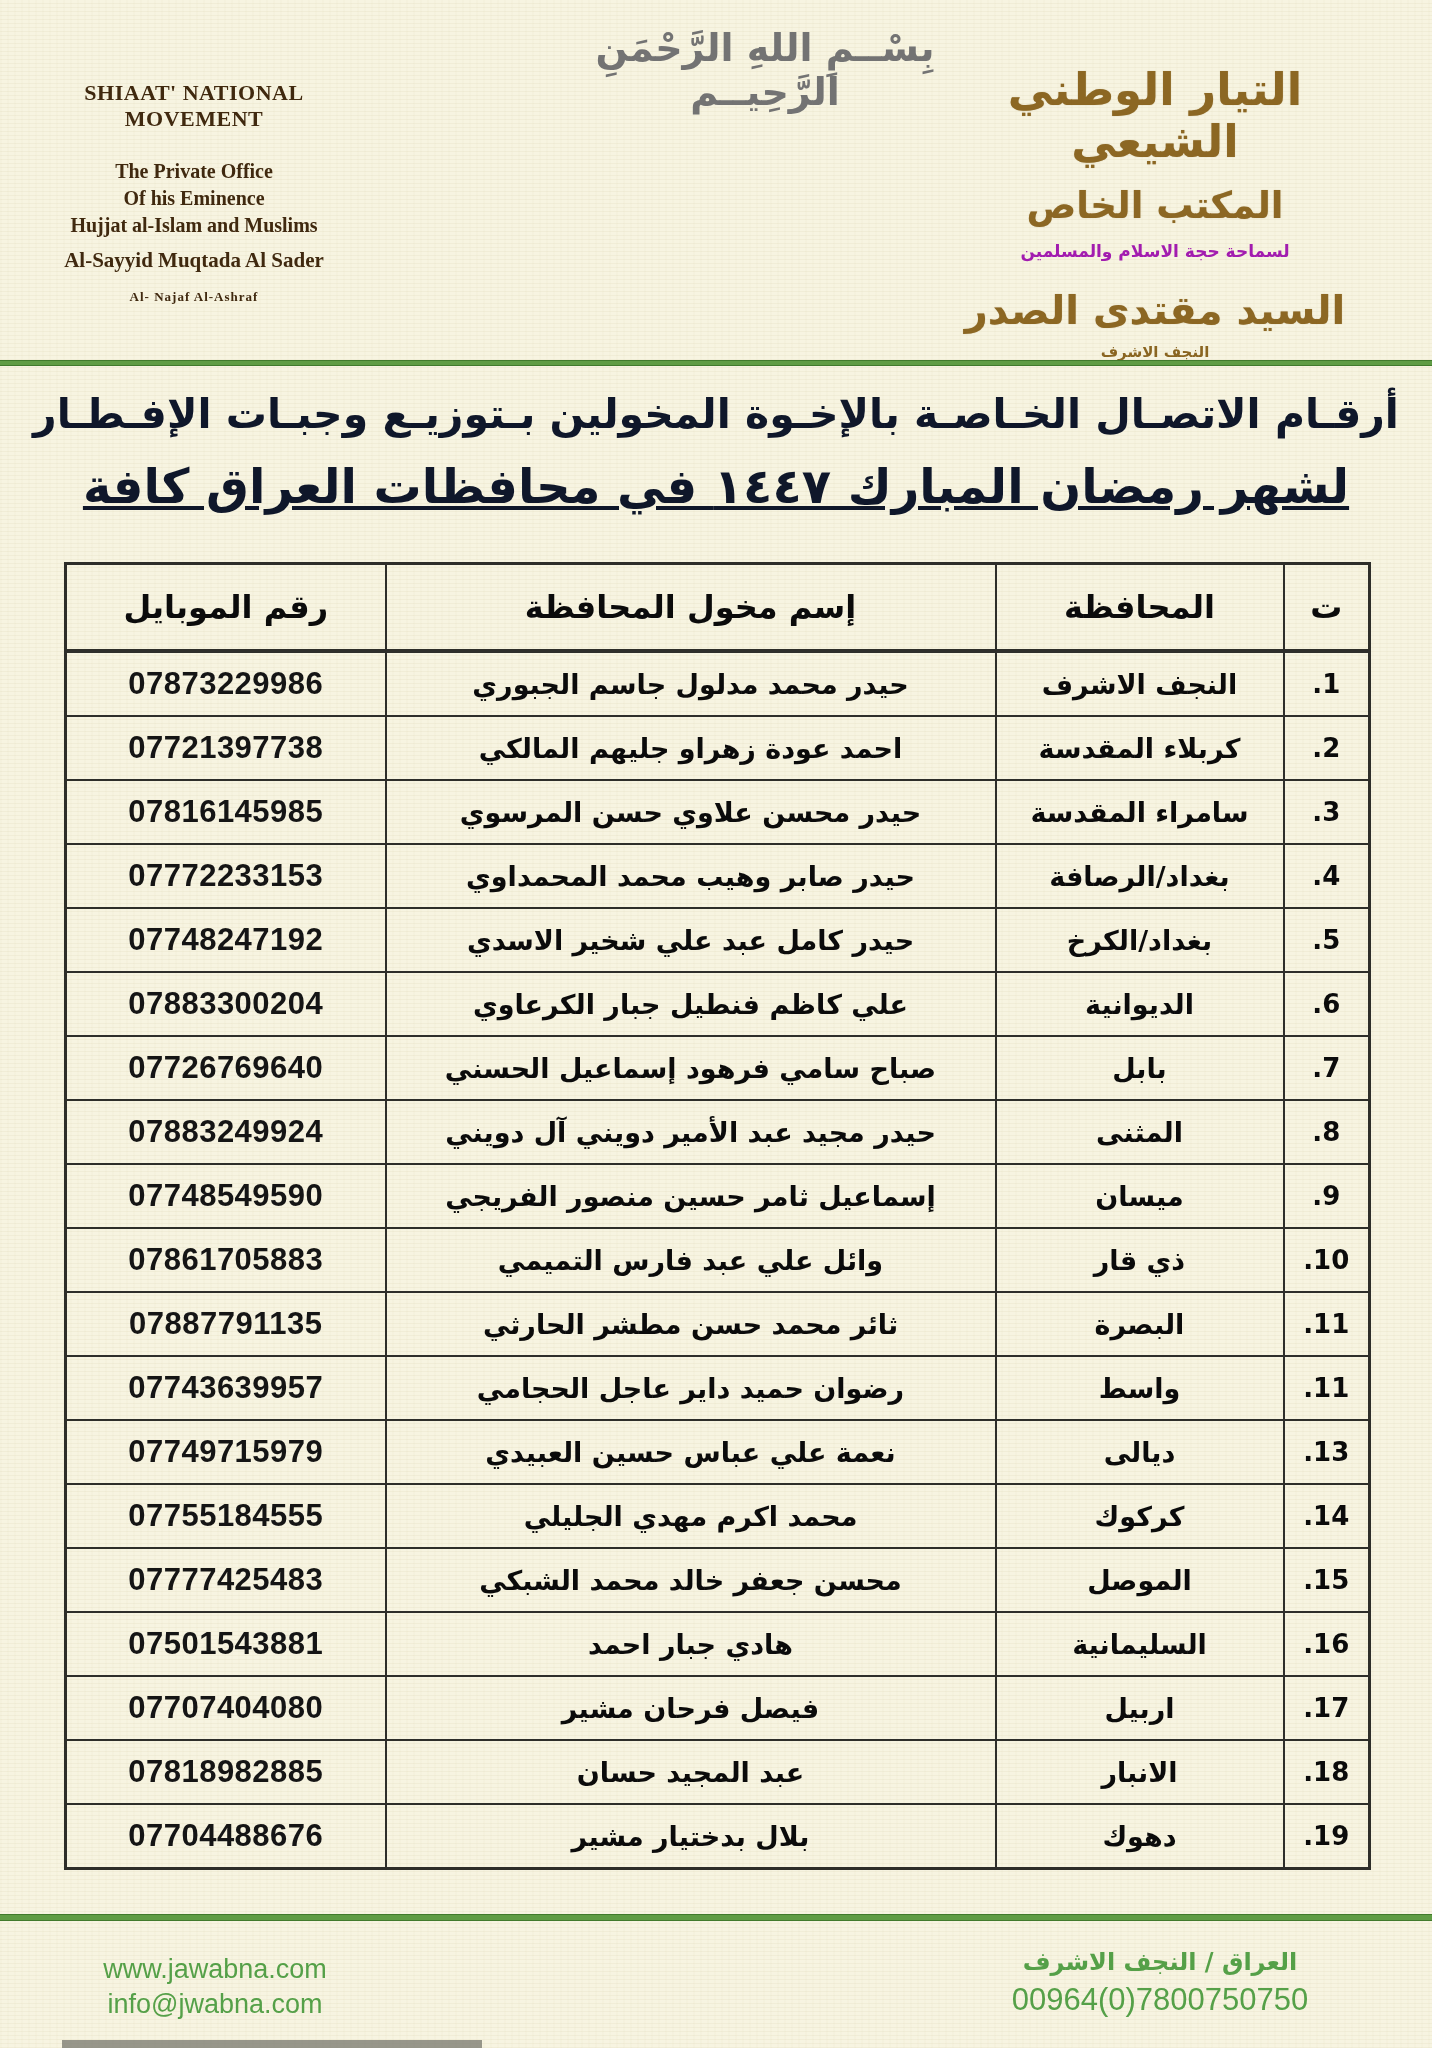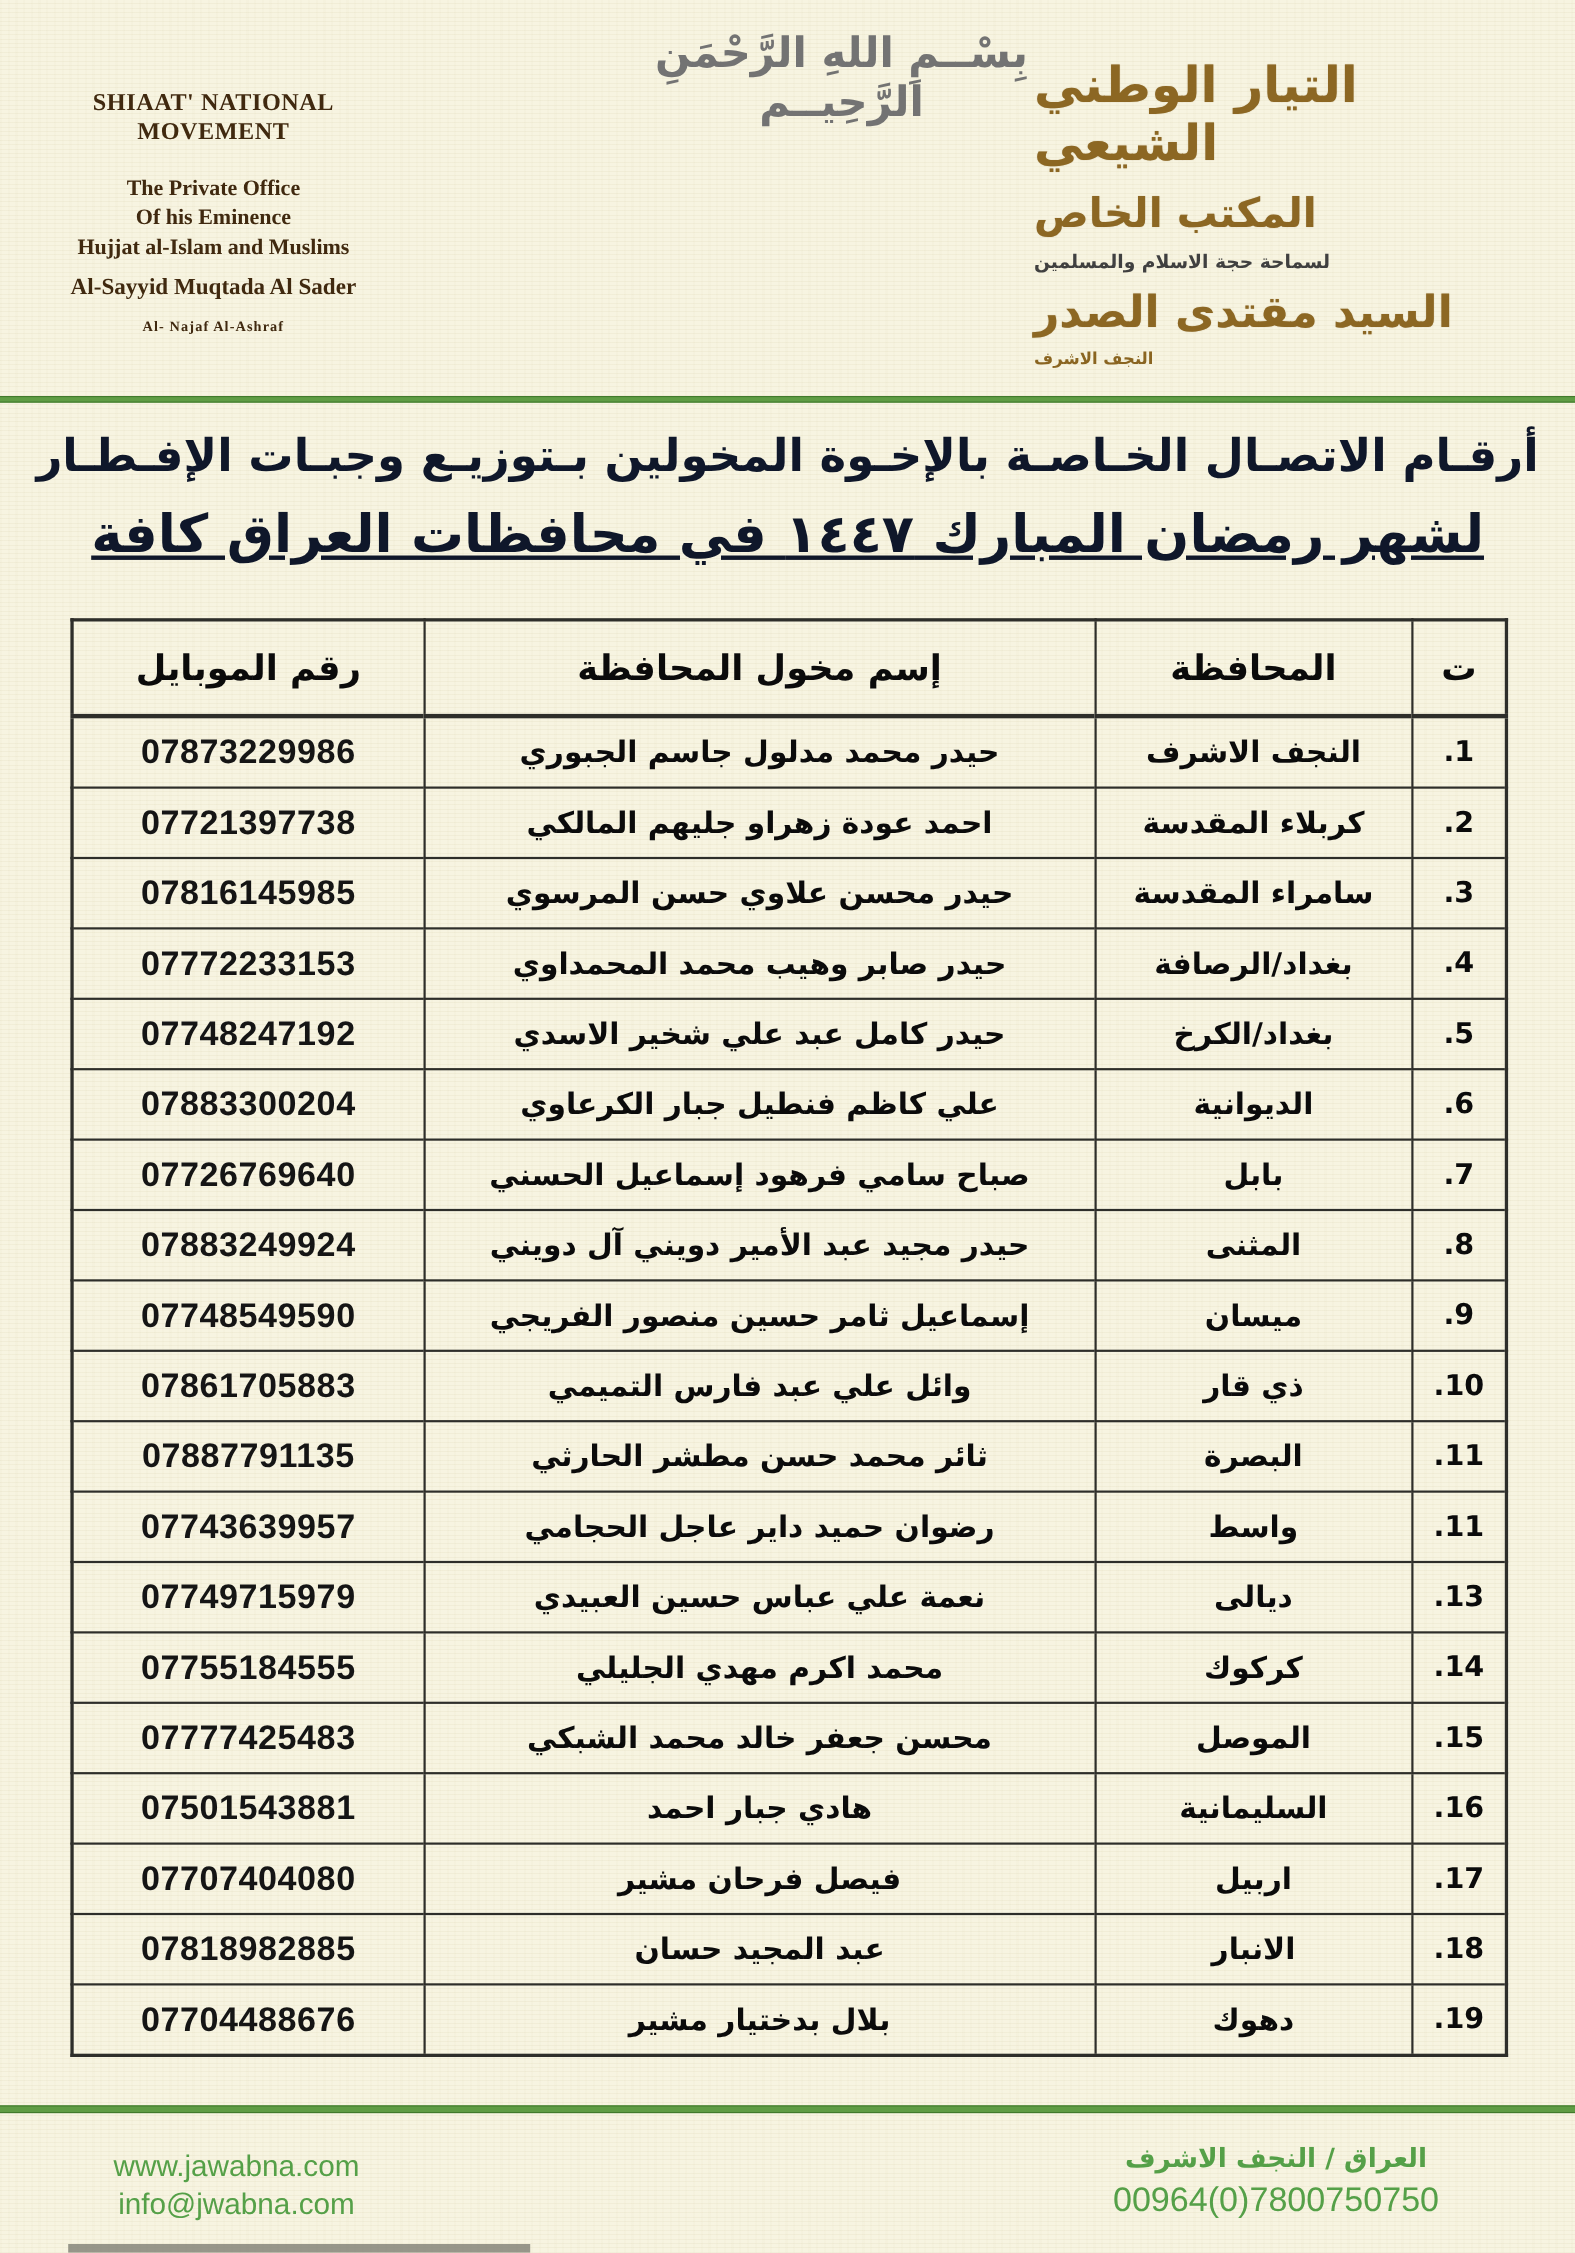--- a/index.html
+++ b/index.html
@@ -22,25 +22,25 @@
   .en-block{
     left:24px;top:80px;width:340px;text-align:center;color:#40290f;
     font-family:"Liberation Serif","DejaVu Serif",serif;font-weight:bold;
   }
   .en-org{font-size:22px;letter-spacing:.5px;margin-bottom:26px;}
   .en-line{font-size:20px;line-height:27px;}
   .en-sayyid{font-size:21px;margin-top:9px;}
   .en-city{font-size:13px;margin-top:16px;letter-spacing:1px;}
 
   .ar-block{
-    left:940px;top:52px;width:430px;text-align:left;color:#8c6723;font-weight:bold;
+    left:940px;top:64px;width:430px;text-align:center;color:#8c6723;font-weight:bold;
   }
   .ar-movement{font-size:45px;line-height:1.15;margin-bottom:16px;text-shadow:0 0 1px rgba(120,85,25,.4);}
   .ar-office{font-size:37px;margin-bottom:14px;text-shadow:0 0 1px rgba(120,85,25,.4);}
-  .ar-eminence{font-size:17px;margin-bottom:12px;color:#404040;}
+  .ar-eminence{font-size:17px;margin-bottom:26px;color:#a21caf;}
   .ar-sayyid{font-size:40px;margin-bottom:10px;text-shadow:0 0 1px rgba(120,85,25,.4);}
   .ar-city{font-size:15px;letter-spacing:2px;color:#8a6521;}
 
   .rule{left:0;width:1432px;background:#5f9c44;border-top:1px solid #417a2c;border-bottom:1px solid #417a2c;}
   .rule-top{top:360px;height:4px;}
   .rule-bottom{top:1914px;height:5px;}
 
   
   .title{left:0;width:1432px;text-align:center;color:#0f172a;font-weight:bold;direction:rtl;}
   .title-1{top:390px;font-size:41px;}

